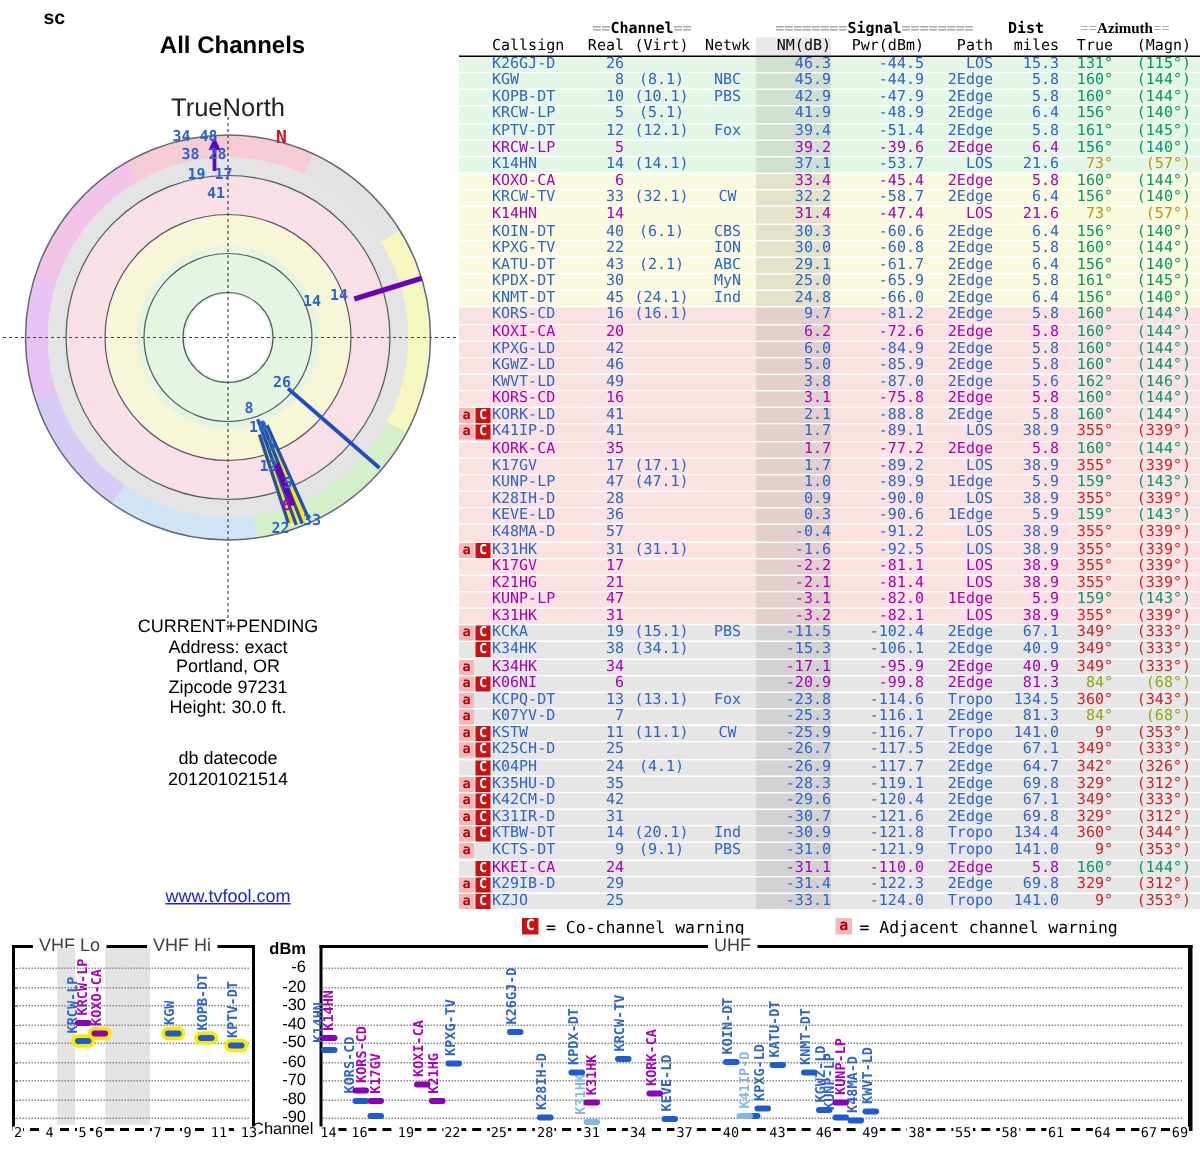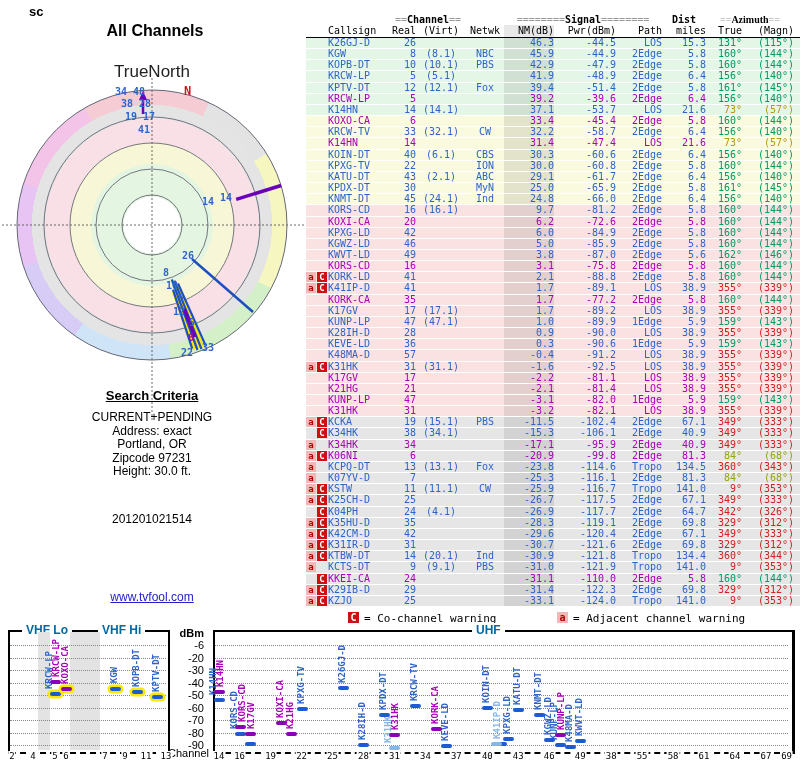--- a/index.html
+++ b/index.html
@@ -45,21 +45,21 @@
   
   .legend-box{width:11px;height:11px;font-family:"DejaVu Sans Mono",monospace;font-weight:bold;font-size:10px;text-align:center;line-height:11px;}
   .legend-text{font-family:"DejaVu Sans Mono",monospace;font-size:11px;color:#000;white-space:pre;}
   
   .chartbox{border:2px solid #000;border-bottom:none;background:#fff;}
   #vhf-box{left:8px;top:630px;width:158px;height:122px;}
   #uhf-box{left:213px;top:630px;width:577px;height:122px;border-right:3px solid #000;}
   .grid{position:absolute;height:0;border-top:1px dotted #888;}
   .grayband{position:absolute;background:#e3e3e3;}
   .axisline{position:absolute;border-top:2px dashed #000;height:0;}
-  .boxtitle{position:absolute;top:623px;background:#fff;padding:0 4px;font-weight:bold;font-size:12px;color:#0369a1;}
+  .boxtitle{position:absolute;top:623px;background:#fff;padding:0 4px;font-weight:normal;font-size:12px;color:#404040;}
   .ylab{position:absolute;width:34px;text-align:right;font-size:11px;color:#000;}
   .tick{position:absolute;top:751px;transform:translateX(-50%);background:#fff;padding:0 1px;
         font-family:"DejaVu Sans Mono",monospace;font-size:9px;color:#000;}
   .marker{position:absolute;width:11px;height:4px;border-radius:2px;}
   .mk-d{background:#1d5bd2;} .mk-a{background:#8800b8;} .mk-p{background:#85b6e8;}
   .mk-hl{box-shadow:0 0 0 2.5px #ffe800;}
   .vwrap{position:absolute;width:11px;height:0;}
   .vlabel{position:absolute;bottom:1px;left:0;writing-mode:vertical-rl;transform:rotate(180deg);
           font-family:"DejaVu Sans Mono",monospace;font-weight:bold;font-size:9px;white-space:pre;}
 </style>
@@ -112,28 +112,28 @@
       <span class="rlabel" style="left: 163px; top: 267px;">8</span>
       <span class="rlabel" style="left: 166px; top: 280px;">10</span>
       <span class="rlabel" style="left: 178px; top: 292px;">5</span>
       <span class="rlabel" style="left: 173px; top: 306px;">12</span>
       <span class="rlabel" style="left: 189px; top: 317px;">5</span>
       <span class="rlabel purple" style="left: 188px; top: 332px;">6</span>
       <span class="rlabel" style="left: 181px; top: 347px;">22</span>
       <span class="rlabel" style="left: 202px; top: 342px;">33</span>
     </div>
 
-  <div class="abs" id="criteria-heading">Search Criteria</div>
   <div id="criteria-lines">
       <div class="abs crit-line" style="top: 410px;">CURRENT+PENDING</div>
       <div class="abs crit-line" style="top: 423.5px;">Address: exact</div>
       <div class="abs crit-line" style="top: 437px;">Portland, OR</div>
       <div class="abs crit-line" style="top: 450.5px;">Zipcode 97231</div>
       <div class="abs crit-line" style="top: 464px;">Height: 30.0 ft.</div>
     </div>
+  <div class="abs crit-line" style="top:498px;">db datecode</div>
   <div class="abs crit-line" style="top:512px;">201201021514</div>
   <div class="abs" id="site-link">
     <a href="#">www.tvfool.com</a>
   </div>
 
   <div class="abs" id="tbl">
     <div class="hrow">
       <span class="cw"></span><span class="cc"></span>
       <span style="width:76px;text-align:center;"><span class="eq">==</span><b>Channel</b><span class="eq">==</span></span>
       <span class="cn"></span>

